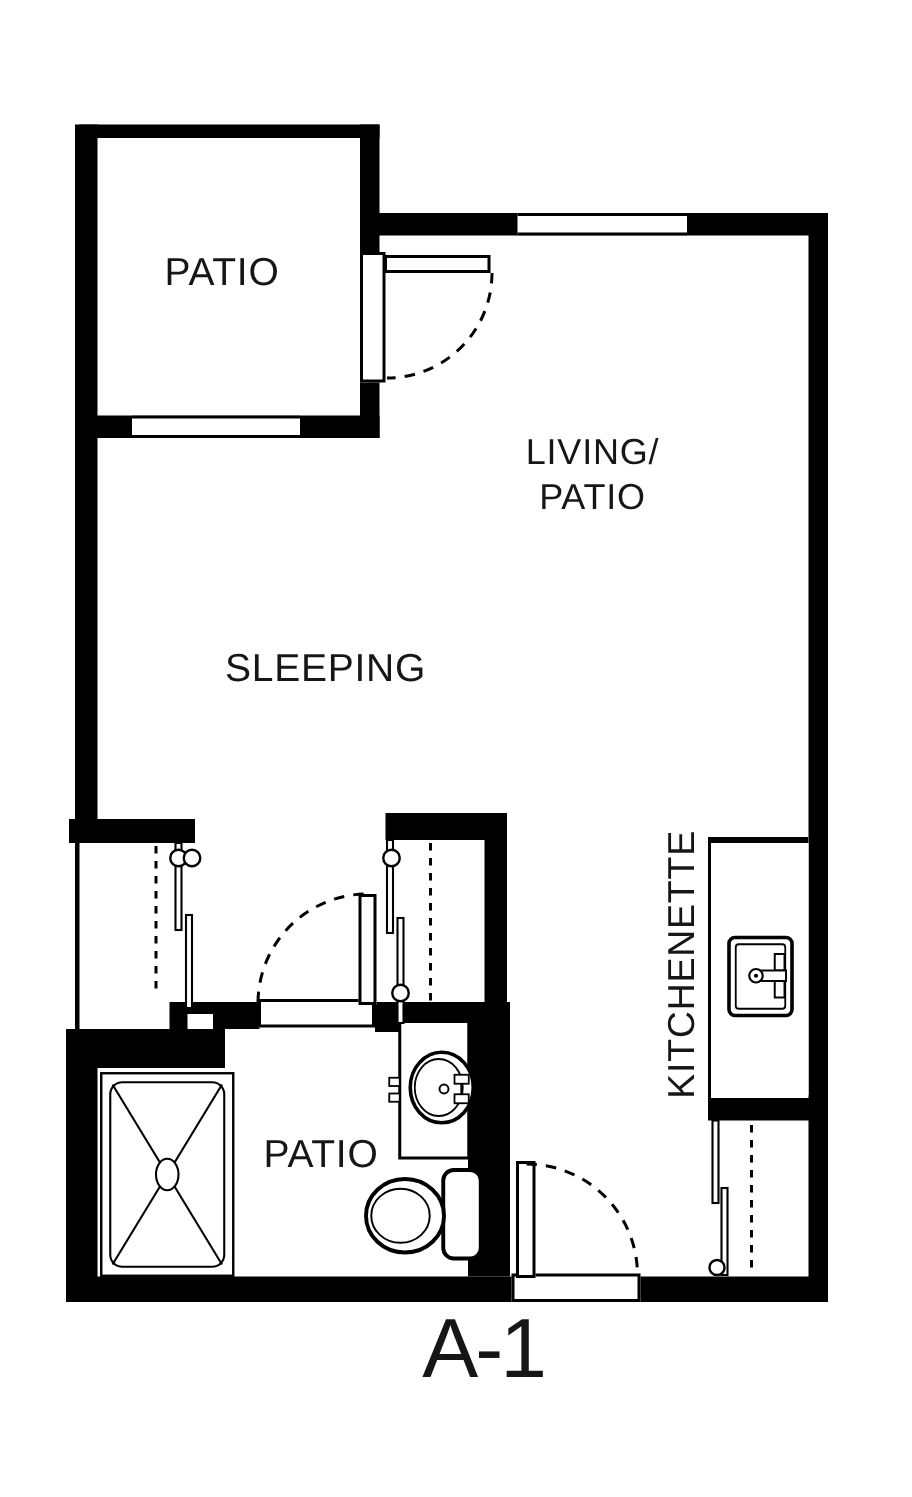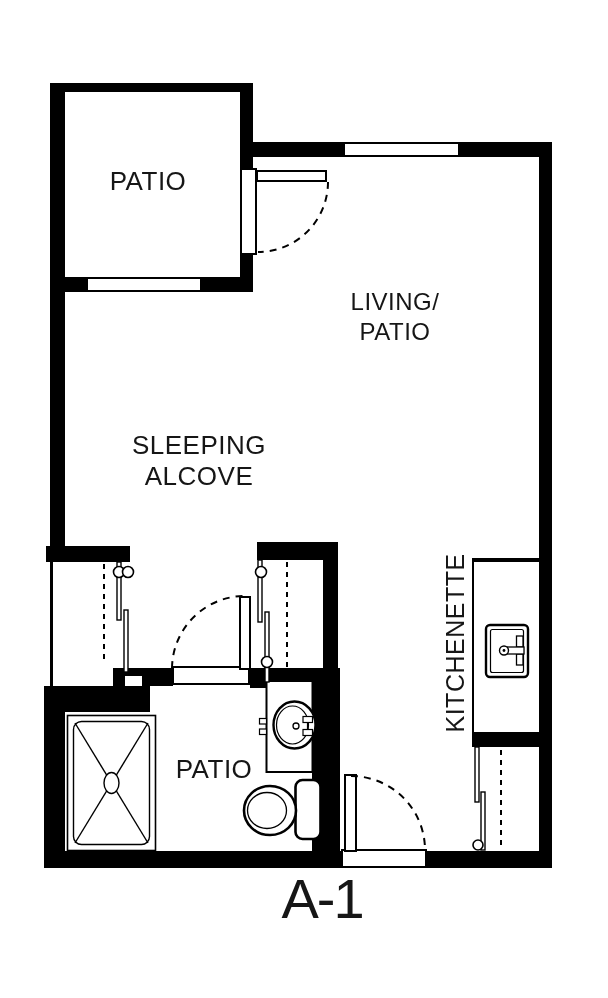--- a/index.html
+++ b/index.html
@@ -117,23 +117,22 @@
     </g>
   </svg>
 
   <div class="lbl" style="left:98px;top:166px;width:100px;font-size:26px;">PATIO</div>
 
   <div class="lbl" style="left:320px;top:287px;width:150px;font-size:24px;line-height:30px;text-align:center;">
     <div>LIVING/</div>
     <div>PATIO</div>
   </div>
 
-  <div class="lbl" style="left:119px;top:430px;width:160px;font-size:26px;line-height:31px;">
+  <div class="lbl" style="left:137px;top:430px;width:160px;font-size:26px;line-height:31px;">
     <div>SLEEPING</div>
-    <div>ALCOVE</div>
   </div>
 
   <div class="lbl" style="left:174px;top:754px;width:80px;font-size:26px;">PATIO</div>
 
   <div class="lbl" style="left:370px;top:633px;width:170px;font-size:25px;transform:rotate(-90deg);letter-spacing:0.5px;">KITCHENETTE</div>
 
   <div class="lbl" style="left:242px;top:866px;width:160px;font-size:56px;letter-spacing:-2px;">A-1</div>
 
 </div>
 

